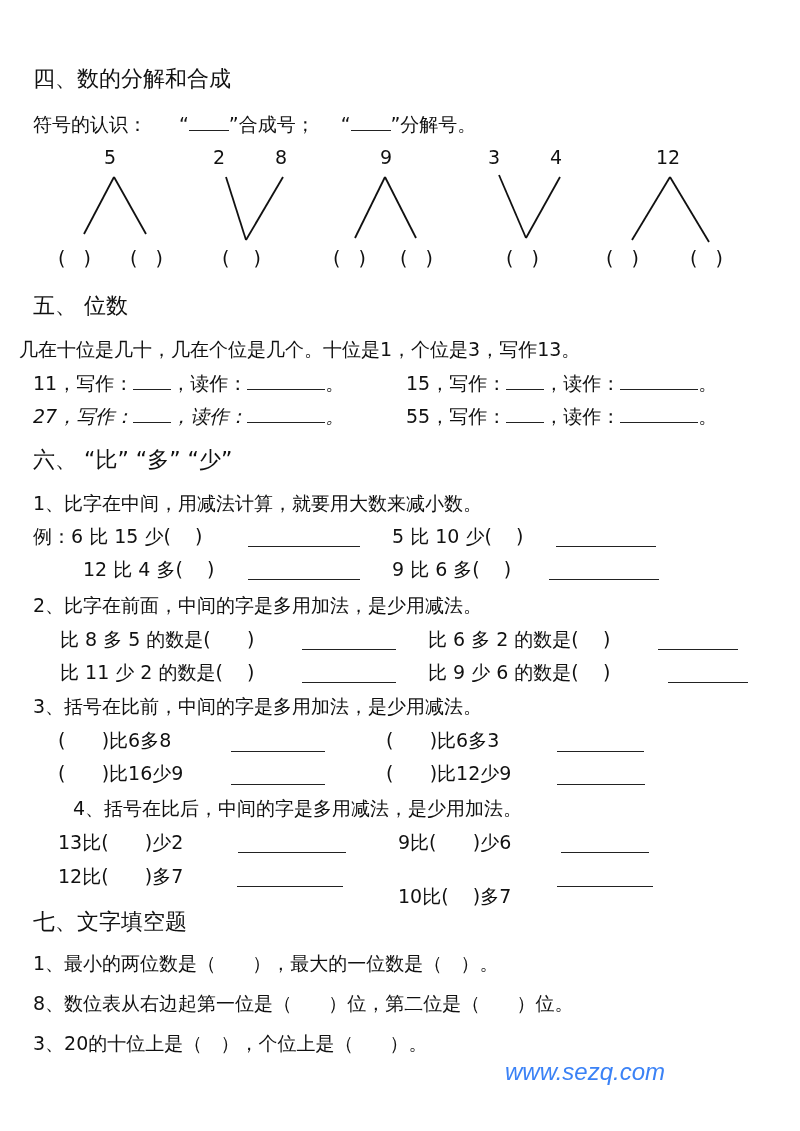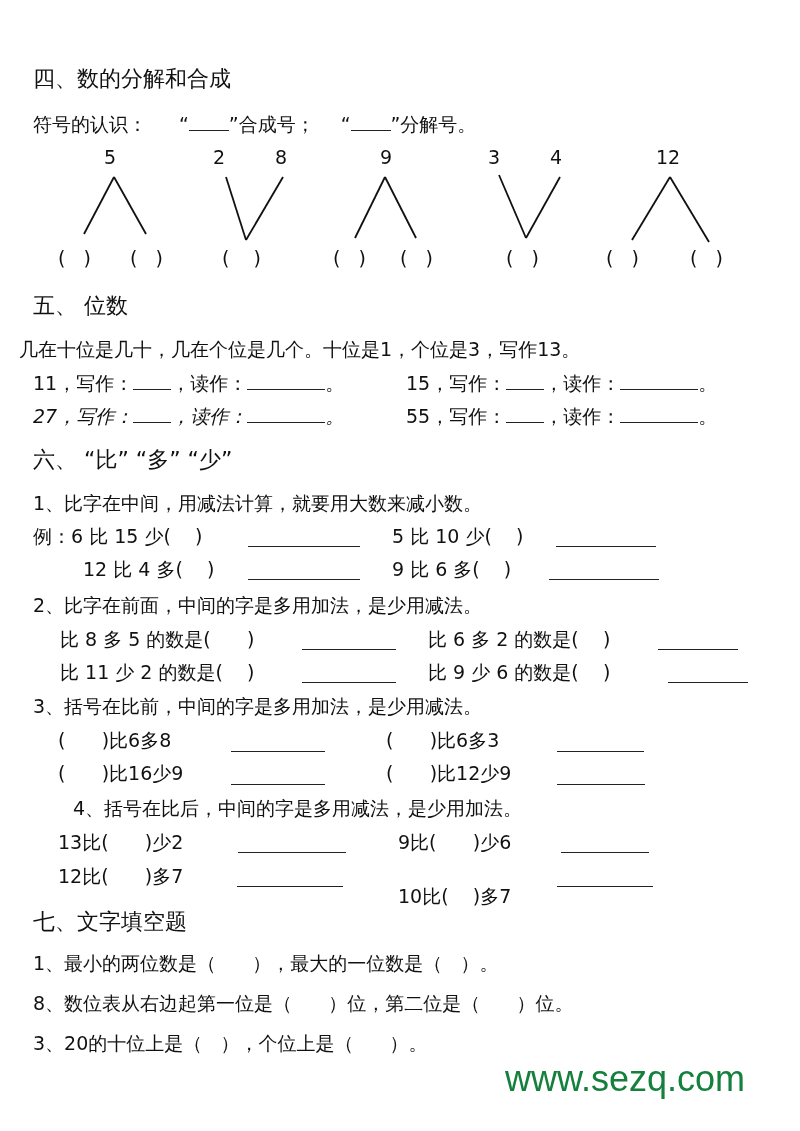--- a/index.html
+++ b/index.html
@@ -2,22 +2,22 @@
 <html><head>
 <meta charset="utf-8">
 <style>
   html, body { margin:0; padding:0; }
   body { width:800px; height:1131px; background:#fff; position:relative; overflow:hidden;
          font-family:"DejaVu Sans", "Liberation Sans", sans-serif; color:#111; }
   .abs { position:absolute; white-space:pre; }
   .h { font-size:22px; font-weight:normal; }
   .t { font-size:19px;text-align:center; }
   .u { display:inline-block; border-bottom:1.5px solid #222; height:18px; vertical-align:baseline; }
-  .wm { position:absolute; left:505px; top:1058px; font-size:36px; color:#15803d;
-        font-family:"Liberation Sans", sans-serif; letter-spacing:0px; }
+  .wm { position:absolute; left:505px; top:1058px; font-size:24px; color:#3b82f6;
+        font-family:"Liberation Sans", sans-serif; letter-spacing:0px;font-style:italic; }
   svg.tree { position:absolute; left:0; top:0; }
 </style>
 </head>
 <body>
 
 <div class="abs h" style="left:33px;top:64px;">四、数的分解和合成</div>
 <div class="abs t" style="left:33px;top:112px;"><span>符号的认识：</span><span style="display:inline-block;width:32px"></span><span>“</span><span class="u" style="width:40px"></span><span>”合成号；</span><span style="display:inline-block;width:26px"></span><span>“</span><span class="u" style="width:40px"></span><span>”分解号。</span></div>
 
 <div class="abs t" style="left:104px;top:146px;">5</div>
 <div class="abs t" style="left:213px;top:146px;">2</div>

